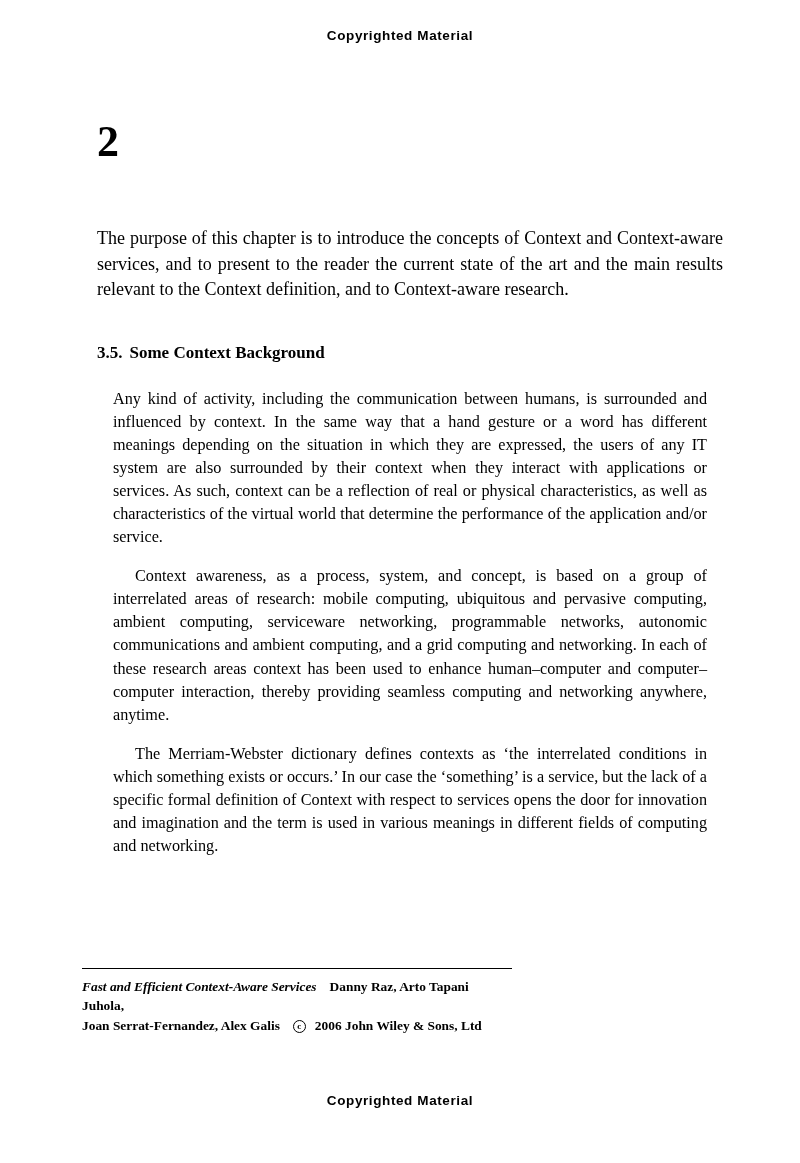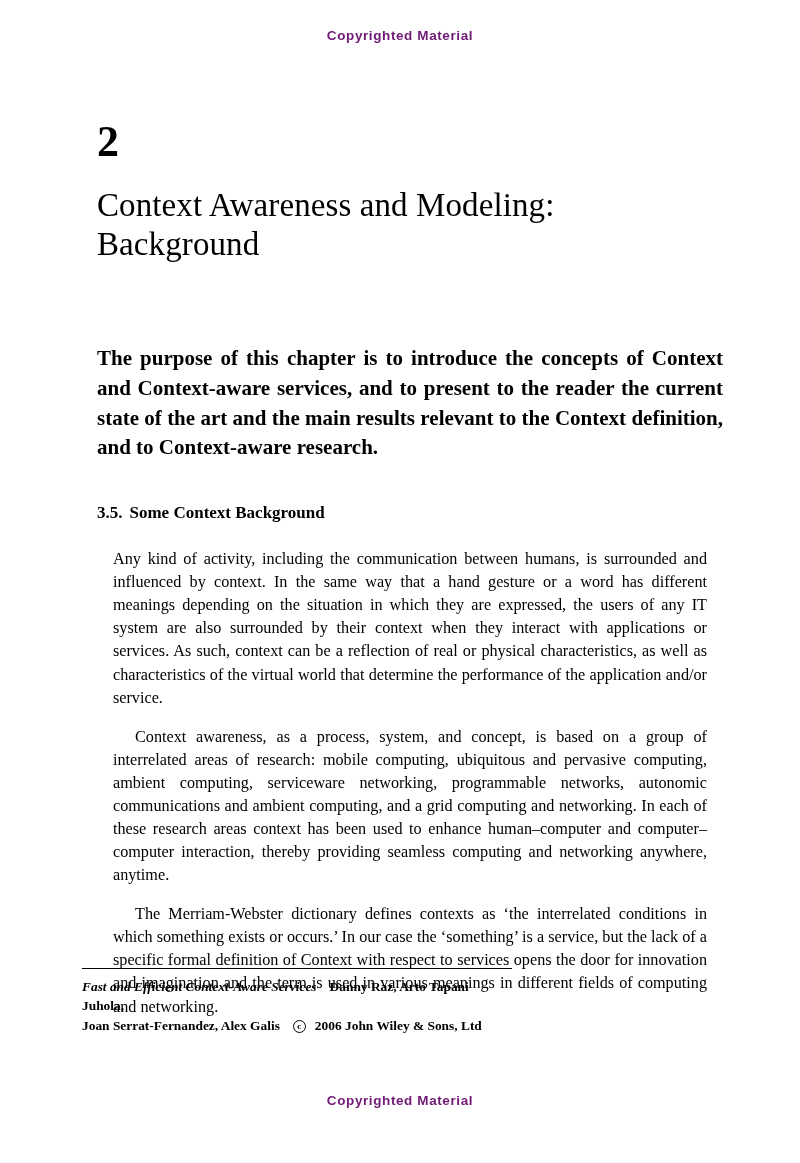--- a/index.html
+++ b/index.html
@@ -21,21 +21,21 @@
     background: #ffffff;
   }
   .watermark {
     position: absolute;
     left: 0;
     right: 0;
     text-align: center;
     font-family: "Liberation Sans", sans-serif;
     font-size: 13.5px;
     letter-spacing: 0.6px;
-    color: #701a75;
+    color: #000000;
     font-weight: 600;
   }
   .watermark-top { top: 28px; }
   .watermark-bottom { top: 1093px; }
 
   .content {
     position: absolute;
     left: 97px;
     top: 120px;
     width: 626px;
@@ -51,26 +51,25 @@
 
   .chapter-title {
     font-size: 33px;
     font-weight: normal;
     line-height: 1.18;
     margin: 0;
     letter-spacing: 0.1px;
   }
 
   .intro {
-    margin-top: 80px;
-    font-size: 21px;
+    margin-top: 62px;
+    font-size: 18px;
     line-height: 1.42;
     text-align: justify;
     text-justify: inter-word;
-    font-weight: bold;
   }
 
   .section-heading {
     margin-top: 40px;
     margin-bottom: 0;
     font-size: 17px;
     font-weight: bold;
   }
   .section-heading .num { margin-right: 7px; }
 
@@ -121,21 +120,20 @@
 <body>
 
 <div class="page">
 
   <div class="watermark watermark-top">Copyrighted Material</div>
 
   <div class="content">
 
     <div class="chapter-number">2</div>
 
-    <h1 class="chapter-title">Context Awareness and Modeling: Background</h1>
 
     <p class="intro">The purpose of this chapter is to introduce the concepts of Context and Context-aware services, and to present to the reader the current state of the art and the main results relevant to the Context definition, and to Context-aware research.</p>
 
     <h2 class="section-heading">
       <span class="num">3.5.</span><span>Some Context Background</span>
     </h2>
 
     <p class="body-para first">Any kind of activity, including the communication between humans, is surrounded and influenced by context. In the same way that a hand gesture or a word has different meanings depending on the situation in which they are expressed, the users of any IT system are also surrounded by their context when they interact with applications or services. As such, context can be a reflection of real or physical characteristics, as well as characteristics of the virtual world that determine the performance of the application and/or service.</p>
     <p class="body-para indent">Context awareness, as a process, system, and concept, is based on a group of interrelated areas of research: mobile computing, ubiquitous and pervasive computing, ambient computing, serviceware networking, programmable networks, autonomic communications and ambient computing, and a grid computing and networking. In each of these research areas context has been used to enhance human–computer and computer–computer interaction, thereby providing seamless computing and networking anywhere, anytime.</p>
     <p class="body-para indent">The Merriam-Webster dictionary defines contexts as ‘the interrelated conditions in which something exists or occurs.’ In our case the ‘something’ is a service, but the lack of a specific formal definition of Context with respect to services opens the door for innovation and imagination and the term is used in various meanings in different fields of computing and networking.</p>

